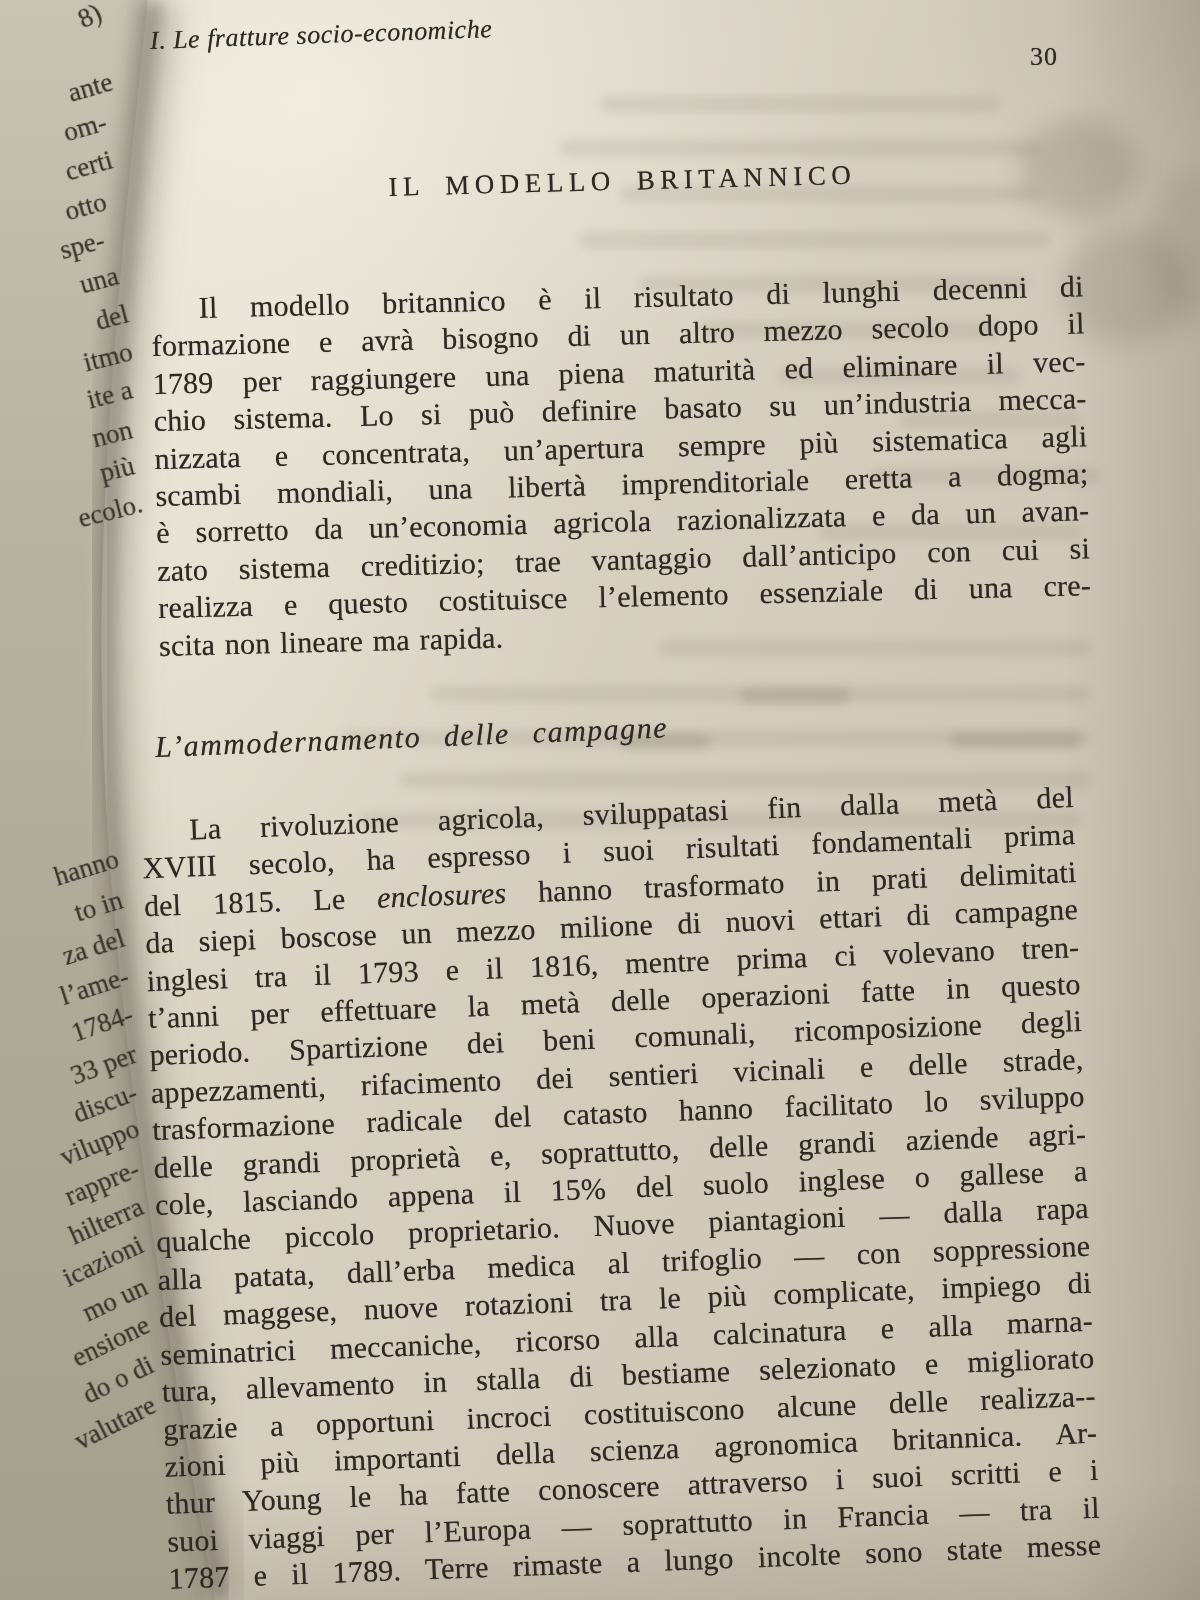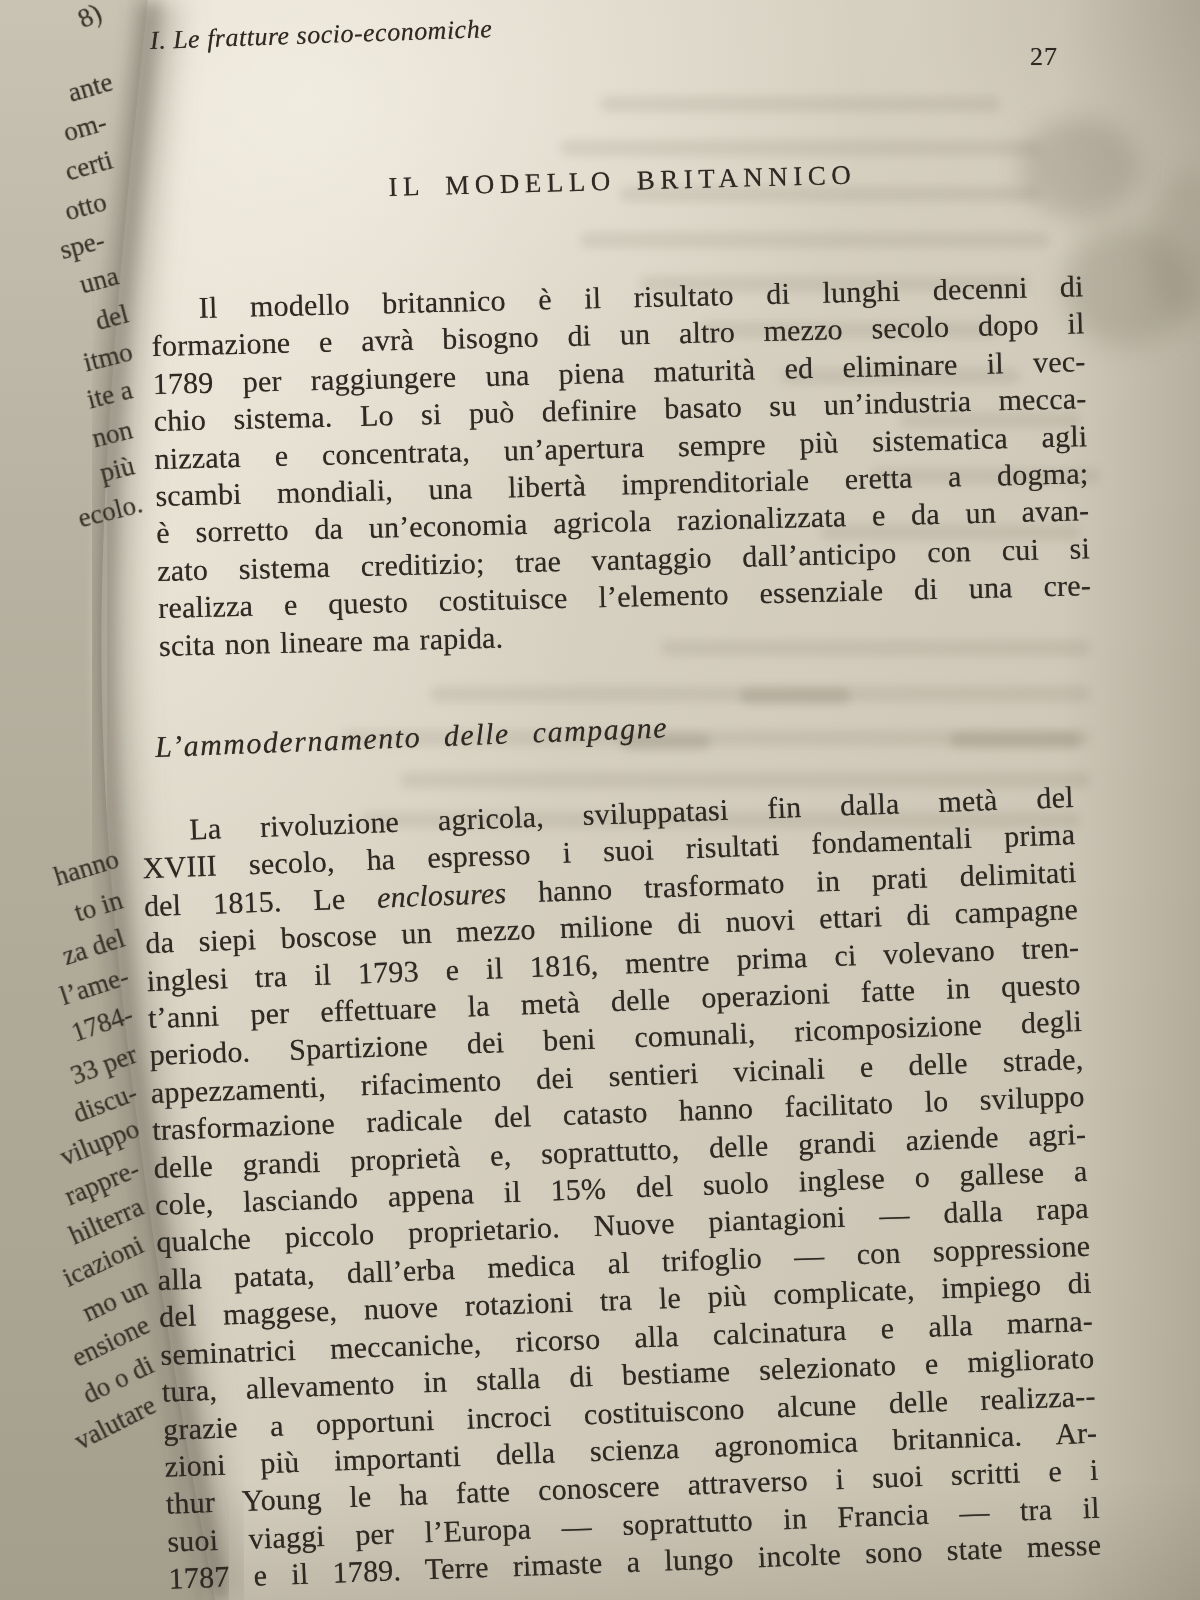--- a/index.html
+++ b/index.html
@@ -141,21 +141,21 @@
       <div class="frag" style="top: 1152px; width: 138px; transform: rotate(-23deg);">rappre-</div>
       <div class="frag" style="top: 1190px; width: 142px; transform: rotate(-24deg);">hilterra</div>
       <div class="frag" style="top: 1228px; width: 142px; transform: rotate(-25deg);">icazioni</div>
       <div class="frag" style="top: 1270px; width: 146px; transform: rotate(-25deg);">mo un</div>
       <div class="frag" style="top: 1308px; width: 148px; transform: rotate(-26deg);">ensione</div>
       <div class="frag" style="top: 1348px; width: 152px; transform: rotate(-26deg);">do o di</div>
       <div class="frag" style="top: 1388px; width: 154px; transform: rotate(-27deg);">valutare</div>
     </div>
 
   <div id="running-head" class="ink">I. Le fratture socio-economiche</div>
-  <div id="page-number" class="ink">27</div>
+  <div id="page-number" class="ink">30</div>
   <div id="chapter-title" class="ink">IL MODELLO BRITANNICO</div>
 
   <div id="para1" class="para ink">
       <div class="line indent"><span>Il modello britannico è il risultato di lunghi decenni di</span></div>
       <div class="line"><span>formazione e avrà bisogno di un altro mezzo secolo dopo il</span></div>
       <div class="line"><span>1789 per raggiungere una piena maturità ed eliminare il vec-</span></div>
       <div class="line"><span>chio sistema. Lo si può definire basato su un’industria mecca-</span></div>
       <div class="line"><span>nizzata e concentrata, un’apertura sempre più sistematica agli</span></div>
       <div class="line"><span>scambi mondiali, una libertà imprenditoriale eretta a dogma;</span></div>
       <div class="line"><span>è sorretto da un’economia agricola razionalizzata e da un avan-</span></div>

